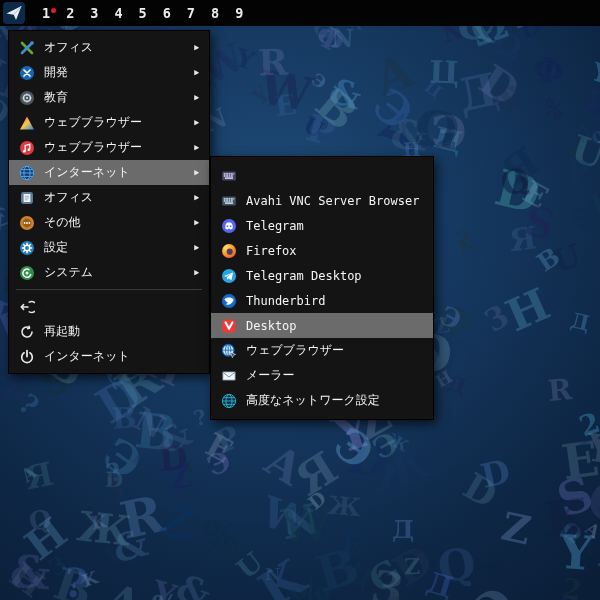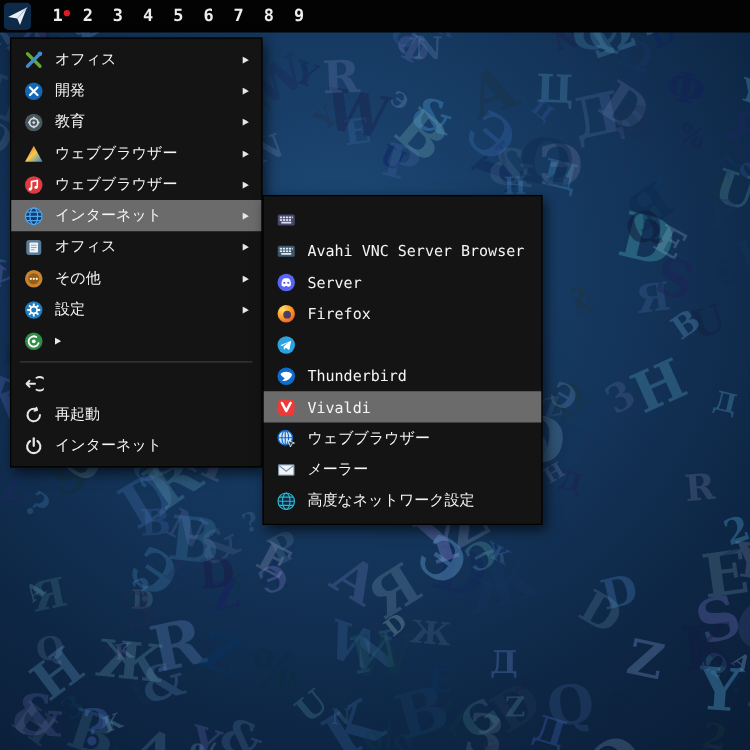--- a/index.html
+++ b/index.html
@@ -442,20 +442,21 @@
           <span class="ma">▶</span>
         </div>
         <div class="menu-row">
           <span class="mi">
             <svg viewBox="0 0 16 16" width="16" height="16">
               <circle cx="8" cy="8" r="7" fill="#2f8f46"></circle>
               <path d="M11.8 9.6A4.1 4.1 0 1 1 10 4.6" fill="none" stroke="#fff" stroke-width="1.5" stroke-linecap="round"></path>
               <circle cx="8" cy="8" r="1.5" fill="#fff"></circle>
             </svg>
           </span>
+          <span class="ml">システム</span>
           <span class="ma">▶</span>
         </div>
       </div>
     <div class="separator"></div>
     <div id="menu-actions">
         <div class="menu-row">
           <span class="mi">
             <svg viewBox="0 0 16 16" width="16" height="16">
               <path d="M10.2 3.2A5.4 5.4 0 1 1 10.2 12.8" fill="none" stroke="#e6e6e6" stroke-width="1.5" stroke-linecap="round"></path>
               <path d="M9 8H2.4M4.6 5.6L2.2 8l2.4 2.4" fill="none" stroke="#e6e6e6" stroke-width="1.5" stroke-linecap="round" stroke-linejoin="round"></path>
@@ -525,21 +526,21 @@
       </div>
       <div class="menu-row">
         <span class="mi">
           <svg viewBox="0 0 16 16" width="16" height="16">
             <circle cx="8" cy="8" r="7" fill="#5865f2"></circle>
             <path d="M4.4 10.6c-0.5-2.6 0.2-4.6 1.2-5.6 0.8-0.3 1.5-0.4 2.4-0.4s1.6 0.1 2.4 0.4c1 1 1.7 3 1.2 5.6-0.8 0.6-1.6 0.9-2.4 1l-0.4-0.8h-1.6l-0.4 0.8c-0.8-0.1-1.6-0.4-2.4-1z" fill="#fff"></path>
             <circle cx="6.4" cy="8.2" r="0.9" fill="#5865f2"></circle>
             <circle cx="9.6" cy="8.2" r="0.9" fill="#5865f2"></circle>
           </svg>
         </span>
-        <span class="ml">Server</span>
+        <span class="ml">Telegram</span>
       </div>
       <div class="menu-row">
         <span class="mi">
           <svg viewBox="0 0 16 16" width="16" height="16">
             <defs>
               <radialGradient id="ffg" cx="0.35" cy="0.3" r="0.9">
                 <stop offset="0" stop-color="#ffe066"></stop>
                 <stop offset="0.45" stop-color="#ff9e2c"></stop>
                 <stop offset="1" stop-color="#e0461f"></stop>
               </radialGradient>
@@ -551,38 +552,39 @@
         </span>
         <span class="ml">Firefox</span>
       </div>
       <div class="menu-row">
         <span class="mi">
           <svg viewBox="0 0 16 16" width="16" height="16">
             <circle cx="8" cy="8" r="7" fill="#2ba3e0"></circle>
             <path d="M3.2 8.1l8.8-3.5-1.6 7.6-2.7-2-1.5 1.6-0.3-2.5 4.1-3.8-5.1 3.2z" fill="#fff"></path>
           </svg>
         </span>
+        <span class="ml">Telegram Desktop</span>
       </div>
       <div class="menu-row">
         <span class="mi">
           <svg viewBox="0 0 16 16" width="16" height="16">
             <circle cx="8" cy="8" r="7" fill="#0f6ccd"></circle>
             <path d="M3.4 6.2c2.4-2.4 7-2.3 9.2 0.2-0.6 3.6-4.2 6-7.8 5.2l2.1-2.1c-1.5-0.6-2.7-1.7-3.5-3.3z" fill="#fff"></path>
           </svg>
         </span>
         <span class="ml">Thunderbird</span>
       </div>
       <div class="menu-row hl">
         <span class="mi">
           <svg viewBox="0 0 16 16" width="16" height="16">
             <rect x="1.4" y="1.4" width="13.2" height="13.2" rx="3.4" fill="#ef3939"></rect>
             <path d="M4.6 4.4L8 10.8l3.4-6.4" fill="none" stroke="#fff" stroke-width="2.1" stroke-linecap="round" stroke-linejoin="round"></path>
           </svg>
         </span>
-        <span class="ml">Vivaldi</span>
+        <span class="ml">Desktop</span>
       </div>
       <div class="menu-row">
         <span class="mi">
           <svg viewBox="0 0 16 16" width="16" height="16">
             <circle cx="7.2" cy="7.2" r="5.8" fill="#cfe7fa" stroke="#1565c0" stroke-width="1.1"></circle>
             <path d="M1.4 7.2h11.6M7.2 1.4v11.6" stroke="#1565c0" stroke-width="0.9"></path>
             <ellipse cx="7.2" cy="7.2" rx="2.7" ry="5.8" fill="none" stroke="#1565c0" stroke-width="0.9"></ellipse>
             <path d="M9.4 9.4l5.2 2-2.3 0.9-0.9 2.3z" fill="#2f3a42" stroke="#fff" stroke-width="0.6"></path>
           </svg>
         </span>

